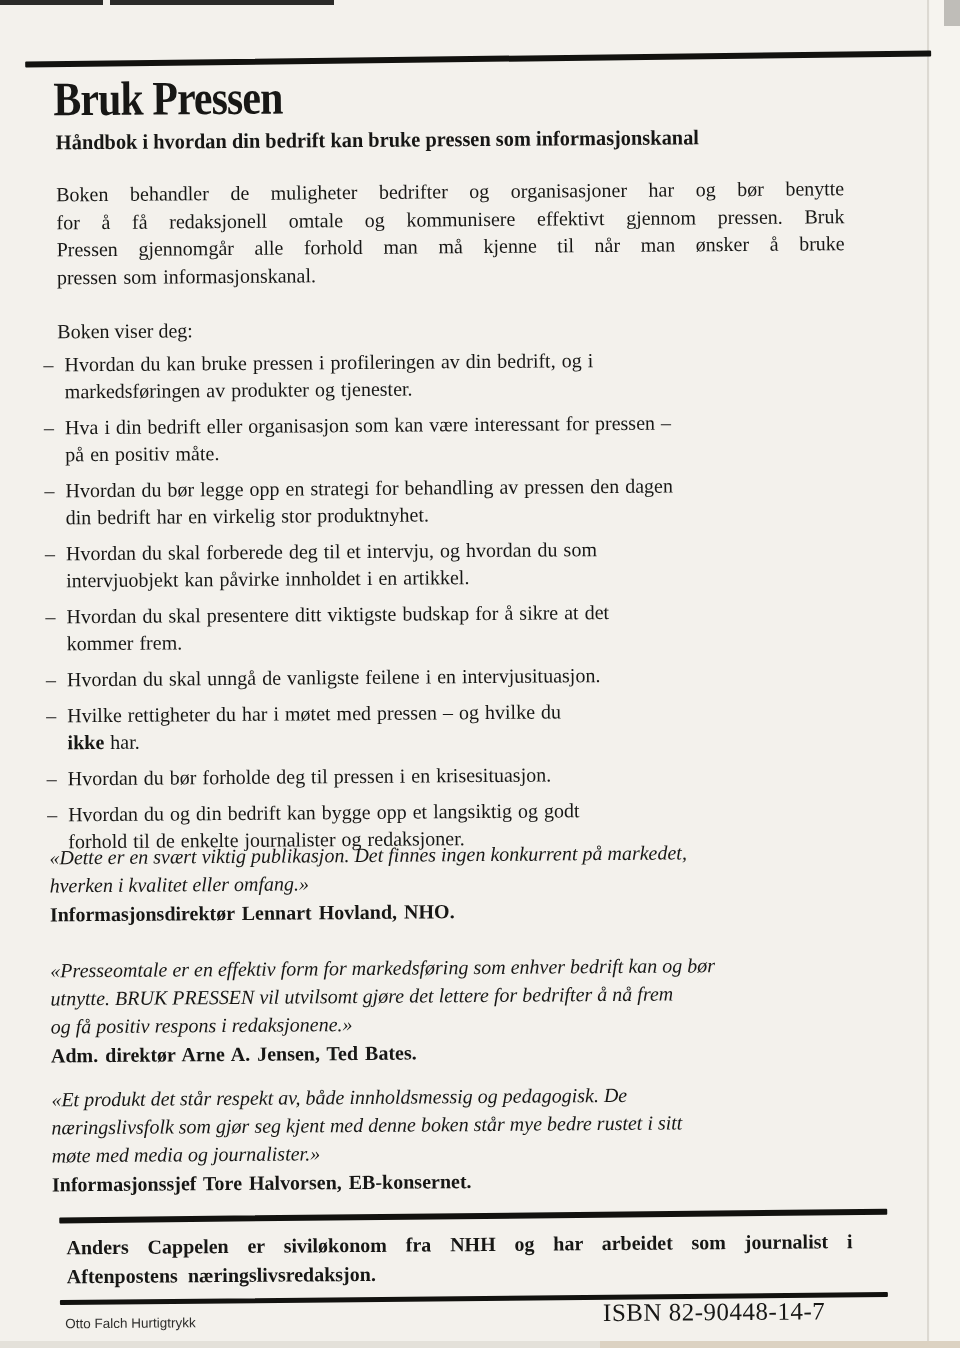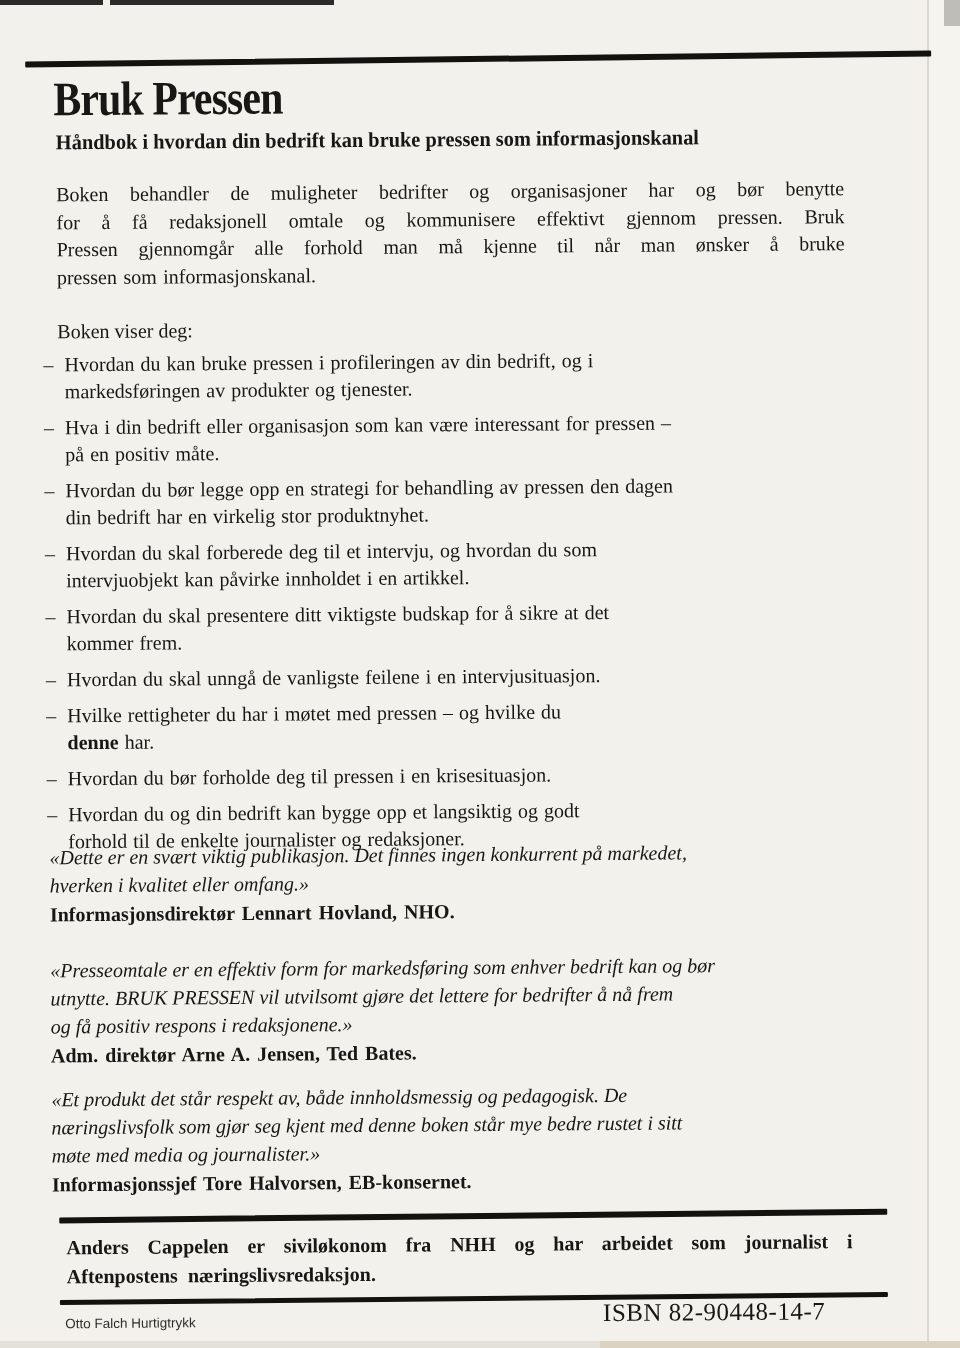--- a/index.html
+++ b/index.html
@@ -96,21 +96,21 @@
         <div class="bullet">
           <span class="dash">–</span>
           <span class="bullet-text">Hvordan du skal presentere ditt viktigste budskap for å sikre at det<br>kommer frem.</span>
         </div>
         <div class="bullet">
           <span class="dash">–</span>
           <span class="bullet-text">Hvordan du skal unngå de vanligste feilene i en intervjusituasjon.</span>
         </div>
         <div class="bullet">
           <span class="dash">–</span>
-          <span class="bullet-text">Hvilke rettigheter du har i møtet med pressen – og hvilke du<br><b>denne</b> har.</span>
+          <span class="bullet-text">Hvilke rettigheter du har i møtet med pressen – og hvilke du<br><b>ikke</b> har.</span>
         </div>
         <div class="bullet">
           <span class="dash">–</span>
           <span class="bullet-text">Hvordan du bør forholde deg til pressen i en krisesituasjon.</span>
         </div>
         <div class="bullet">
           <span class="dash">–</span>
           <span class="bullet-text">Hvordan du og din bedrift kan bygge opp et langsiktig og godt<br>forhold til de enkelte journalister og redaksjoner.</span>
         </div>
       </div>

